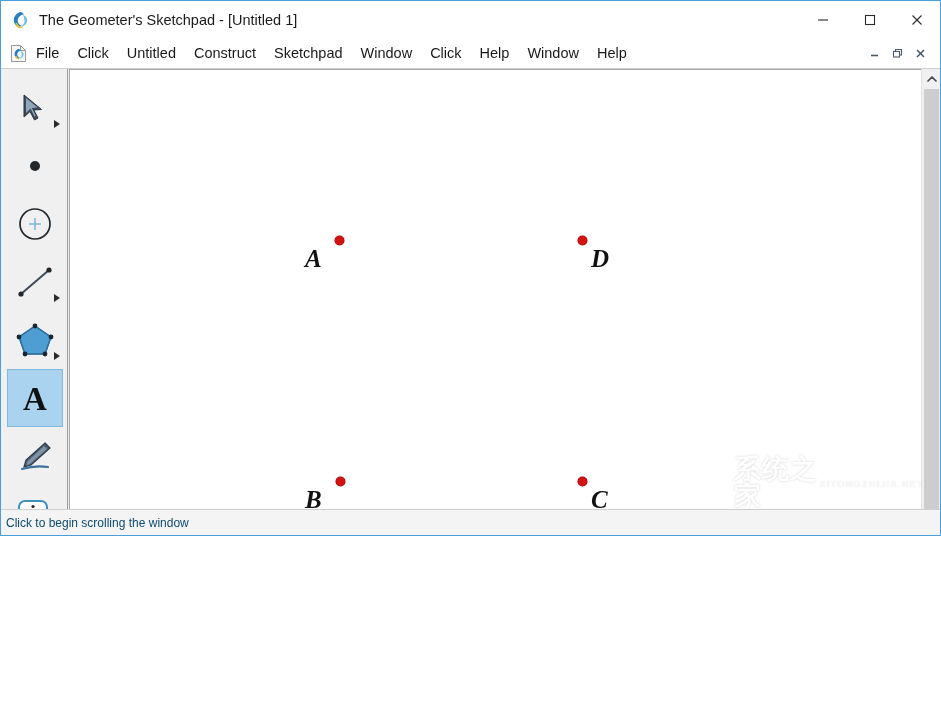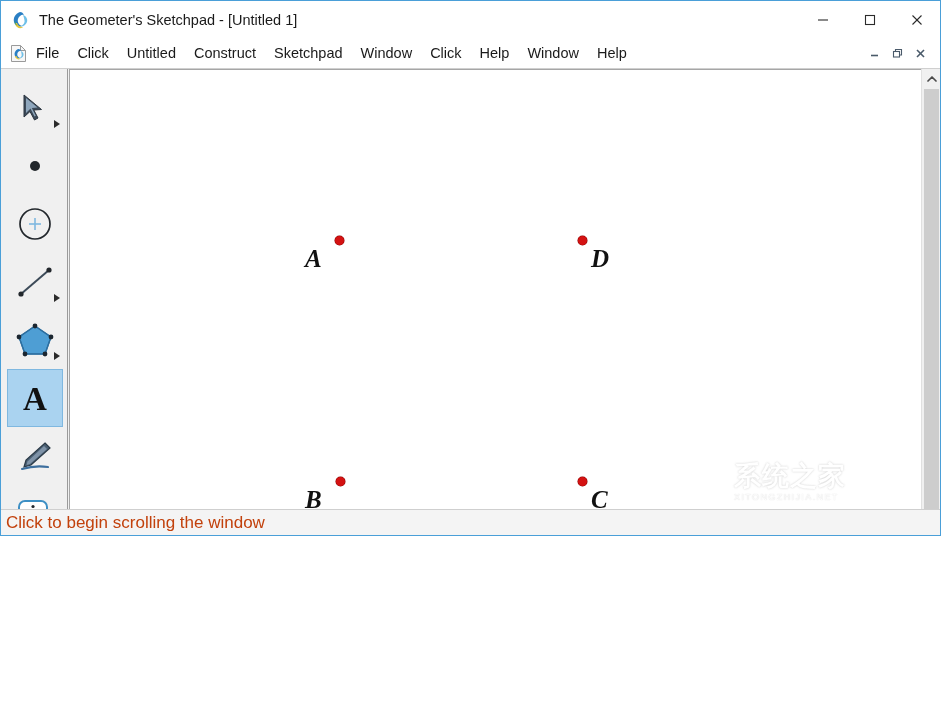--- a/index.html
+++ b/index.html
@@ -205,36 +205,37 @@
     left: 0; bottom: 0;
     width: 939px;
     height: 26px;
     background: #f4f4f4;
     border-top: 1px solid #cfcfcf;
     display: flex;
     align-items: center;
   }
   #status-text {
     margin-left: 5px;
-    font-size: 17px;
-    color: #c2410c;
+    font-size: 12px;
+    color: #0c4a6e;
     white-space: nowrap;
   }
 
   
   #watermark {
     position: absolute;
     right: 16px;
     bottom: 28px;
     width: 190px;
     height: 50px;
     pointer-events: none;
     opacity: 0.55;
     display: flex;
-    flex-direction: column;
+    flex-direction: row;
+    align-items: center;
     justify-content: center;
   }
   #watermark-main {
     font-size: 27px;
     font-weight: bold;
     color: #ffffff;
     letter-spacing: 1px;
     text-shadow: 0 0 2px rgba(150,150,150,0.9);
     line-height: 1;
     font-family: "DejaVu Sans", sans-serif;

